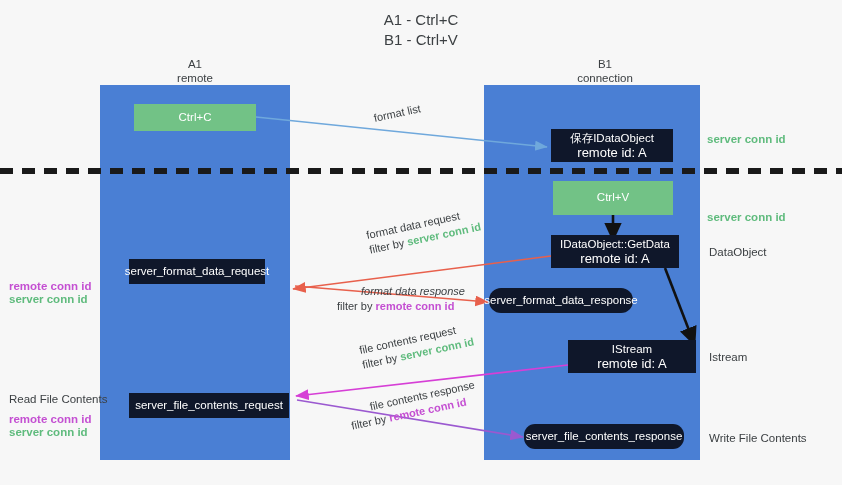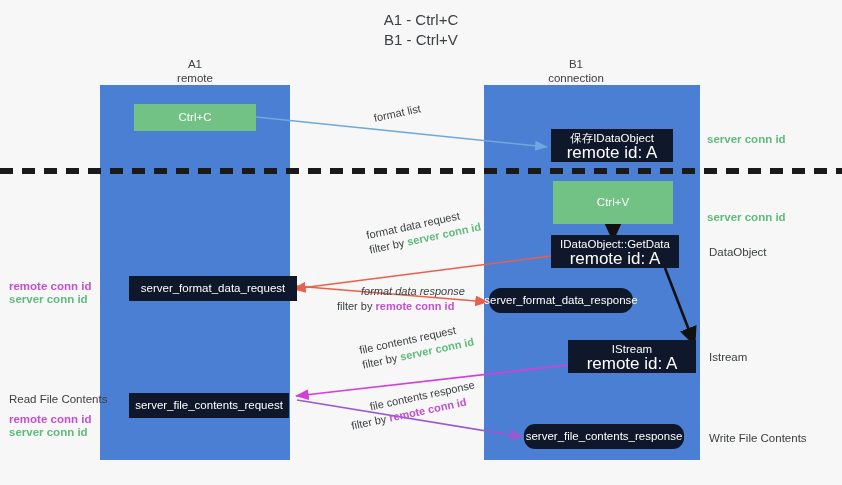--- a/index.html
+++ b/index.html
@@ -33,21 +33,21 @@
 
   
   .col-header {
     position: absolute;
     text-align: center;
     font-size: 11.5px;
     line-height: 14px;
     color: #3c4043;
   }
   #col-header-a1 { left: 120px; top: 57px; width: 150px; }
-  #col-header-b1 { left: 496px; top: 57px; width: 160px; }
+  #col-header-b1 { left: 525px; top: 57px; width: 160px; }
 
   
   .lane {
     position: absolute;
     background: #4a7fd4;
     top: 85px;
     height: 375px;
   }
   #lane-a1 { left: 100px; width: 190px; }
   #lane-b1 { left: 484px; width: 216px; }
@@ -73,21 +73,21 @@
     justify-content: center;
     color: #ffffff;
     font-size: 11.5px;
     line-height: 13.5px;
     text-align: center;
     padding: 2px 4px;
     z-index: 6;
   }
   .node.green  { background: #72c286; }
   .node.orange { background: #0f172a; }
-  .node .line2 { font-size: 17px; }
+  .node .line2 { font-size: 13px; }
 
   
   .side-label {
     position: absolute;
     font-size: 11.5px;
     line-height: 14px;
     z-index: 7;
   }
   .green-txt  { color: #5fbb7d; font-weight: bold; }
   .purple-txt { color: #c44fd2; font-weight: bold; }
@@ -174,30 +174,30 @@
 
   <div class="node green" style="left:134px; top:104px; width:122px; height:27px;">
     <div>Ctrl+C</div>
   </div>
 
   <div class="node orange" style="left:551px; top:129px; width:122px; height:33px;">
     <div>保存IDataObject</div>
     <div class="line2">remote id: A</div>
   </div>
 
-  <div class="node green" style="left:553px; top:181px; width:120px; height:43px;">
+  <div class="node green" style="left:553px; top:181px; width:120px; height:34px;">
     <div>Ctrl+V</div>
   </div>
 
   <div class="node orange" style="left:551px; top:235px; width:128px; height:33px;">
     <div>IDataObject::GetData</div>
     <div class="line2">remote id: A</div>
   </div>
 
-  <div class="node orange" style="left:129px; top:276px; width:168px; height:25px;">
+  <div class="node orange" style="left:129px; top:259px; width:136px; height:25px;">
     <div>server_format_data_request</div>
   </div>
 
   <div class="node orange" style="left:489px; top:288px; width:144px; height:25px;border-radius:12px;">
     <div>server_format_data_response</div>
   </div>
 
   <div class="node orange" style="left:568px; top:340px; width:128px; height:33px;">
     <div>IStream</div>
     <div class="line2">remote id: A</div>

